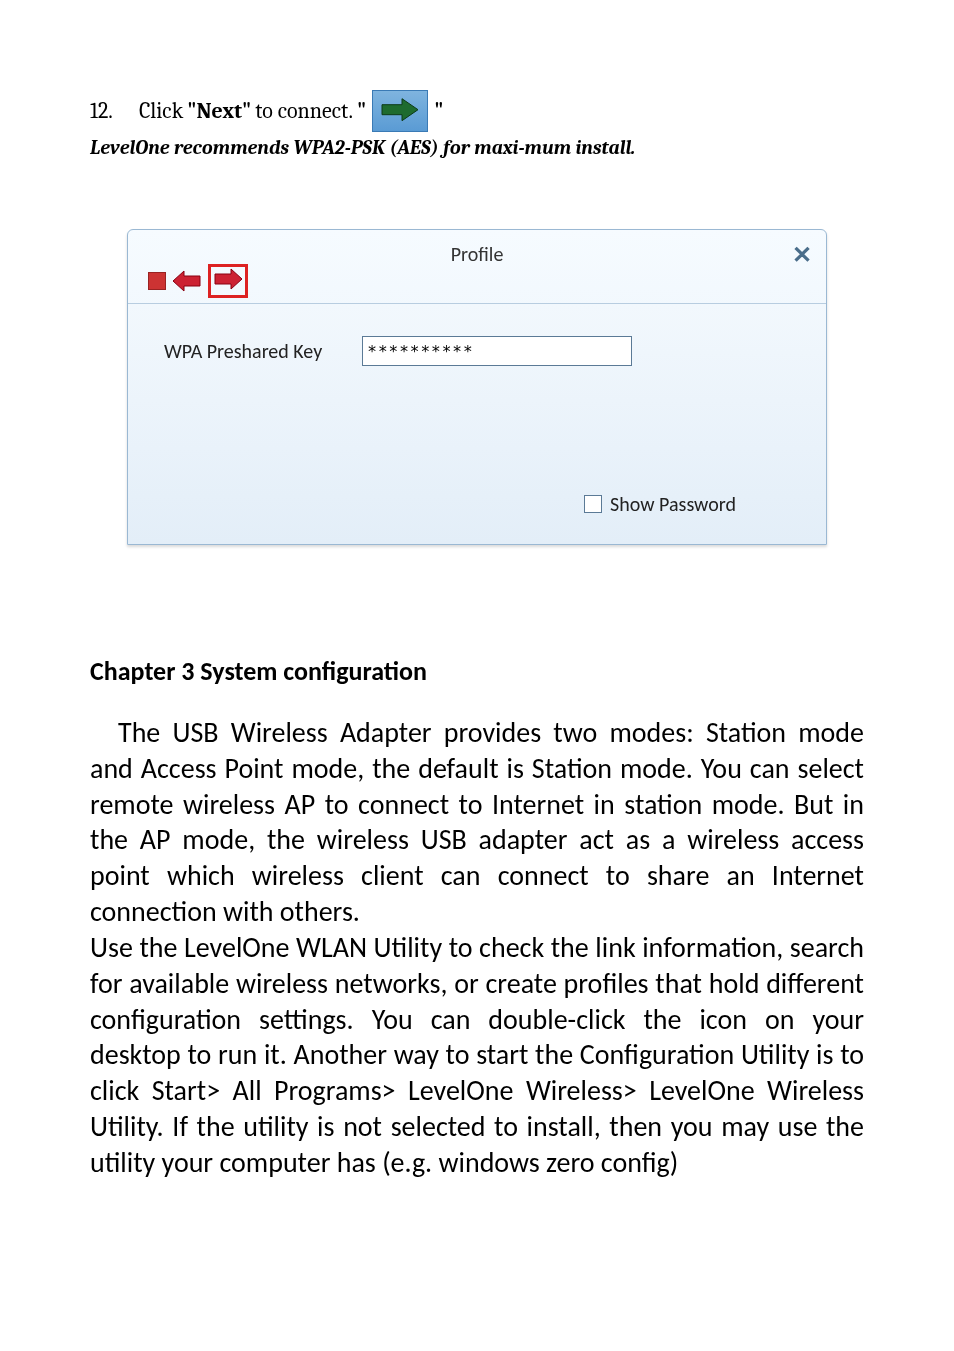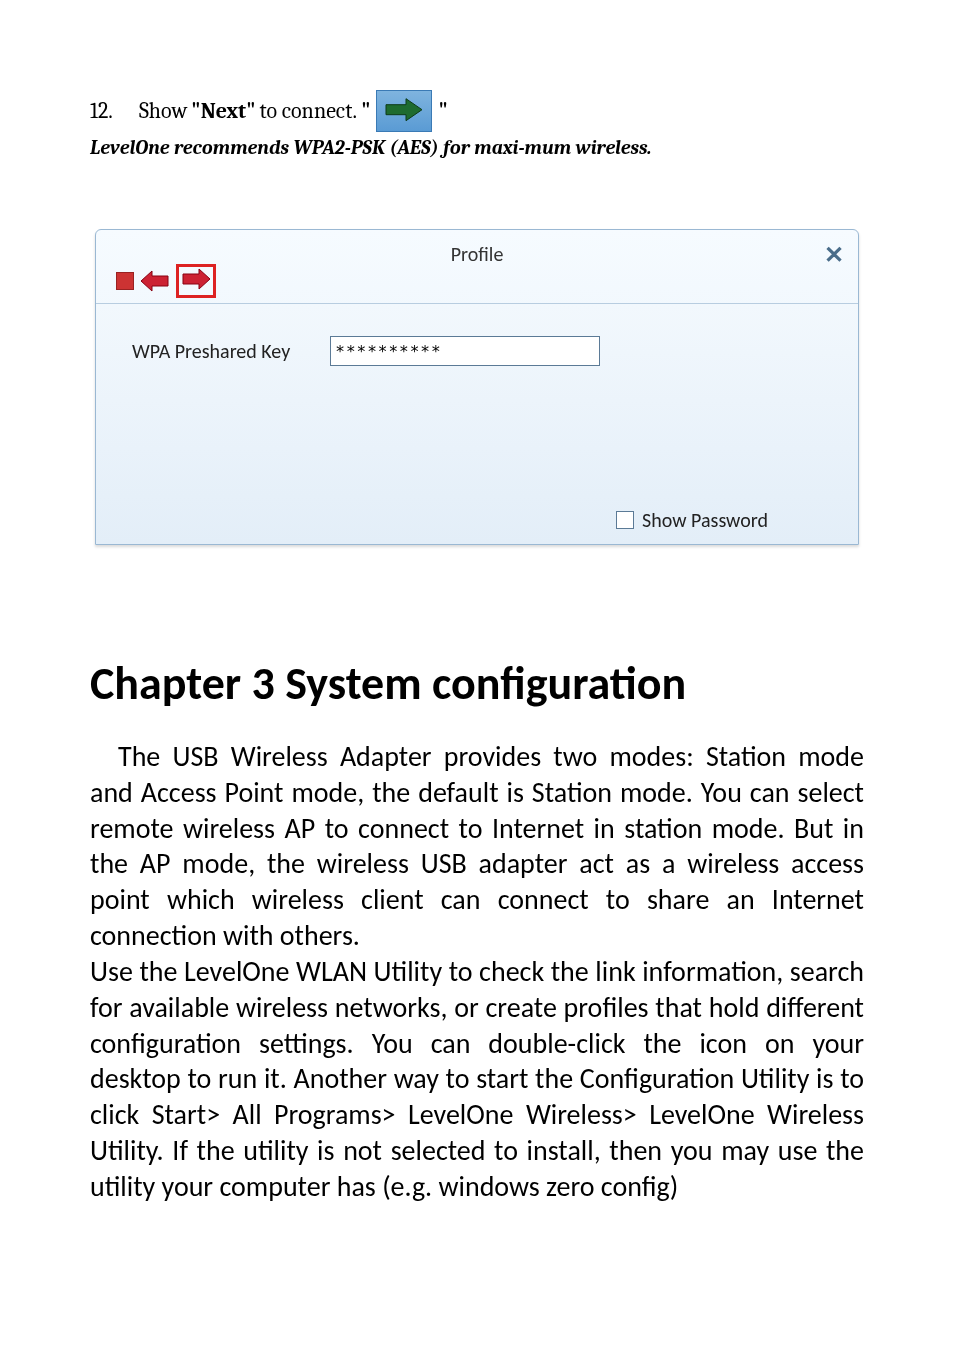--- a/index.html
+++ b/index.html
@@ -35,21 +35,21 @@
   .inline-icon svg { position: absolute; top: 50%; left: 50%; transform: translate(-50%, -55%); }
   .recommend {
     font-family: Cambria, Georgia, serif;
     font-style: italic;
     font-weight: bold;
     font-size: 20px;
     margin-top: 4px;
   }
   .dialog-wrap {
     margin: 70px auto 0 auto;
-    width: 764px;
+    width: 700px;
     border-radius: 23px;
   }
   .dialog {
     width: 100%;
     border: 1px solid #9ab8d3;
     border-top-left-radius: 6px;
     border-top-right-radius: 6px;
     background: linear-gradient(#f6fbff, #e6f0f9);
     box-shadow: 0 2px 3px rgba(0,0,0,0.15);
   }
@@ -116,67 +116,67 @@
     border: 1px solid #5b7a96;
     background: #fff;
     font-family: monospace;
     font-size: 16px;
     padding: 2px 4px;
     letter-spacing: 1px;
   }
   .show-pass {
     position: absolute;
     right: 90px;
-    bottom: 12px;
+    bottom: 28px;
     display: flex;
     align-items: center;
     gap: 8px;
     font-size: 20px;
     color: #222;
   }
   .chk {
     width: 18px;
     height: 18px;
     border: 1px solid #5b7a96;
     background: #fff;
   }
   .chapter-heading {
-    font-size: 46px;
+    font-size: 26px;
     font-weight: bold;
     margin-top: 110px;
     font-family: Calibri, Arial, sans-serif;
   }
   .body-text {
     font-size: 28px;
     line-height: 1.28;
     margin-top: 28px;
     text-align: justify;
     font-family: Calibri, Arial, sans-serif;
   }
   .body-text .indent { display: inline-block; width: 28px; }
 </style>
 </head>
 <body>
 
 <div class="step-line">
   <span>12.</span>
   <span class="step-num"></span>
-  <span>Show </span>
+  <span>Click </span>
   <span class="bold">"Next"</span>
   <span> to connect. </span>
   <span class="bold">"</span>
   <span class="inline-icon">
     <svg width="40" height="26" viewBox="0 0 40 26">
       <polygon points="2,8 22,8 22,2 38,13 22,24 22,18 2,18" fill="#1e6b2f" stroke="#0d3a18" stroke-width="1"></polygon>
     </svg>
   </span>
   <span class="bold">"</span>
 </div>
 
-<div class="recommend">LevelOne recommends WPA2-PSK (AES) for maxi-mum wireless.</div>
+<div class="recommend">LevelOne recommends WPA2-PSK (AES) for maxi-mum install.</div>
 
 <div class="dialog-wrap">
   <div class="dialog">
     <div class="dialog-title">
       <span class="title-text">Profile</span>
       <span class="close-x">✕</span>
       <div class="nav-icons">
         <span class="stop-sq"></span>
         <span class="arrow-left">
           <svg width="30" height="22" viewBox="0 0 30 22">

